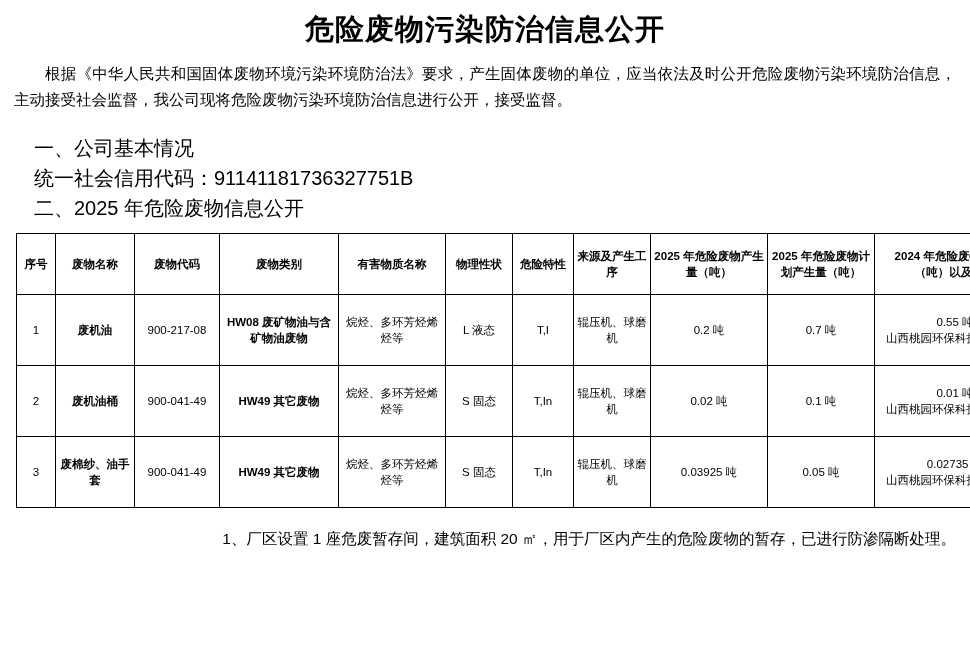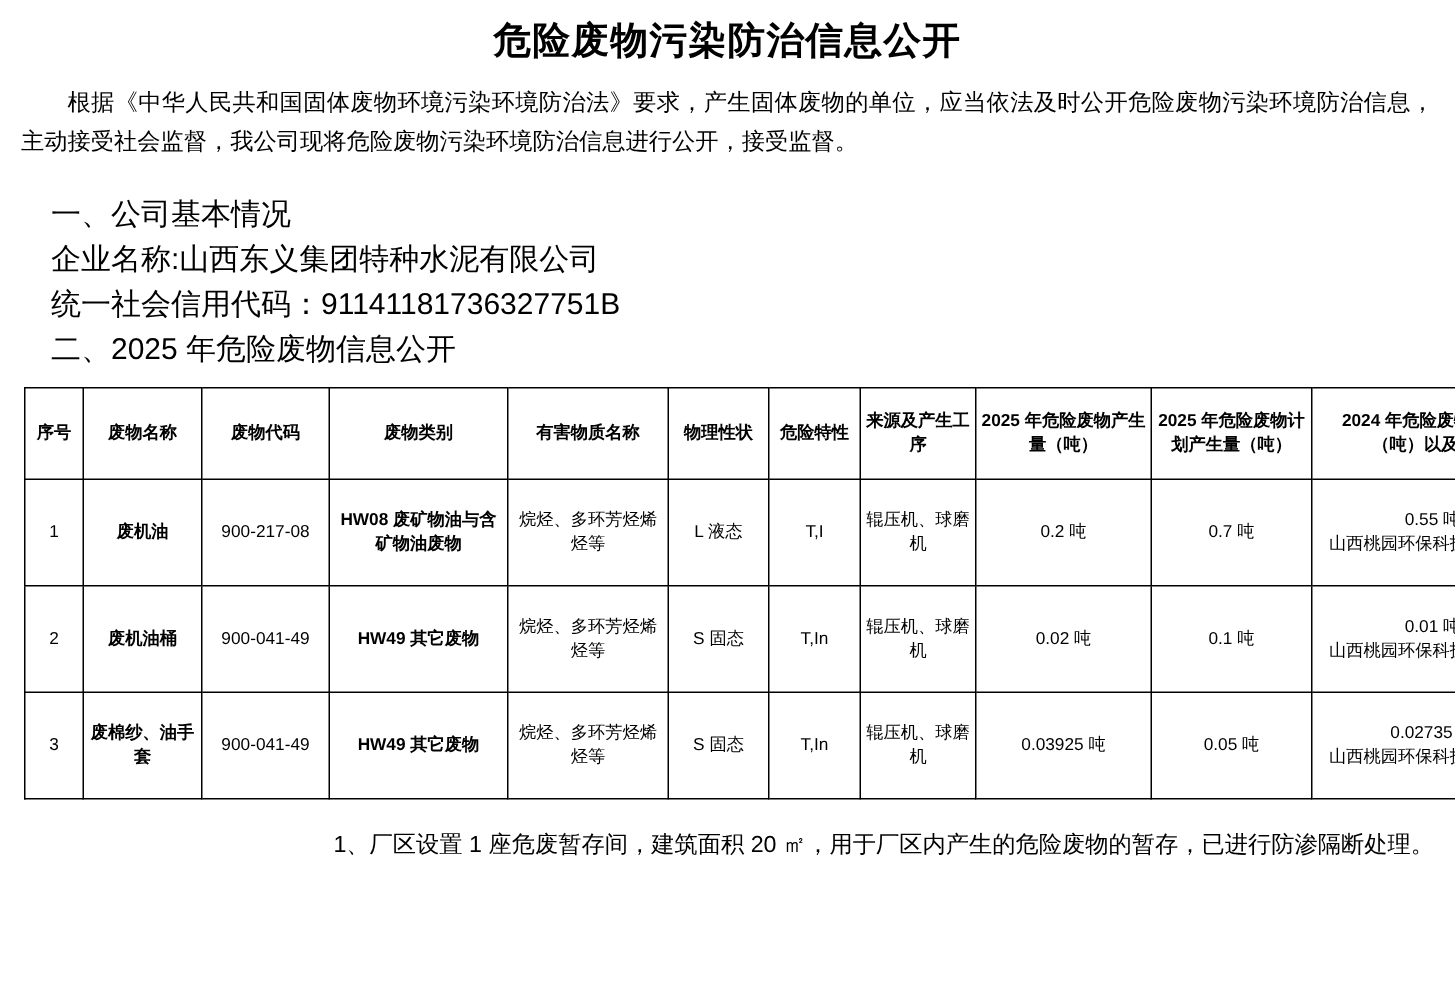--- a/index.html
+++ b/index.html
@@ -16,21 +16,21 @@
   }
   .page {
     width: 970px;
     height: 666px;
     box-sizing: border-box;
     padding: 6px 14px 0 14px;
     position: relative;
   }
   .doc-title {
     text-align: center;
-    font-size: 25px;
+    font-size: 29px;
     font-weight: bold;
     letter-spacing: 1px;
     margin: 6px 0 14px 0;
     line-height: 1.2;
   }
   .para {
     font-size: 15.5px;
     line-height: 26px;
     text-indent: 2em;
     margin: 0 0 20px 0;
@@ -86,21 +86,20 @@
 </head>
 <body>
 
 <div class="page">
 
   <h1 class="doc-title">危险废物污染防治信息公开</h1>
 
   <p class="para">根据《中华人民共和国固体废物环境污染环境防治法》要求，产生固体废物的单位，应当依法及时公开危险废物污染环境防治信息，主动接受社会监督，我公司现将危险废物污染环境防治信息进行公开，接受监督。</p>
 
   <p class="line">一、公司基本情况</p>
-  <p class="line">企业名称:山西东义集团特种水泥有限公司</p>
   <p class="line">统一社会信用代码：91141181736327751B</p>
   <p class="line">二、2025 年危险废物信息公开</p>
 
   <table class="hw-table">
     <thead>
       <tr>
         <th class="col-0">序号</th>
         <th class="col-1">废物名称</th>
         <th class="col-2">废物代码</th>
         <th class="col-3">废物类别</th>

